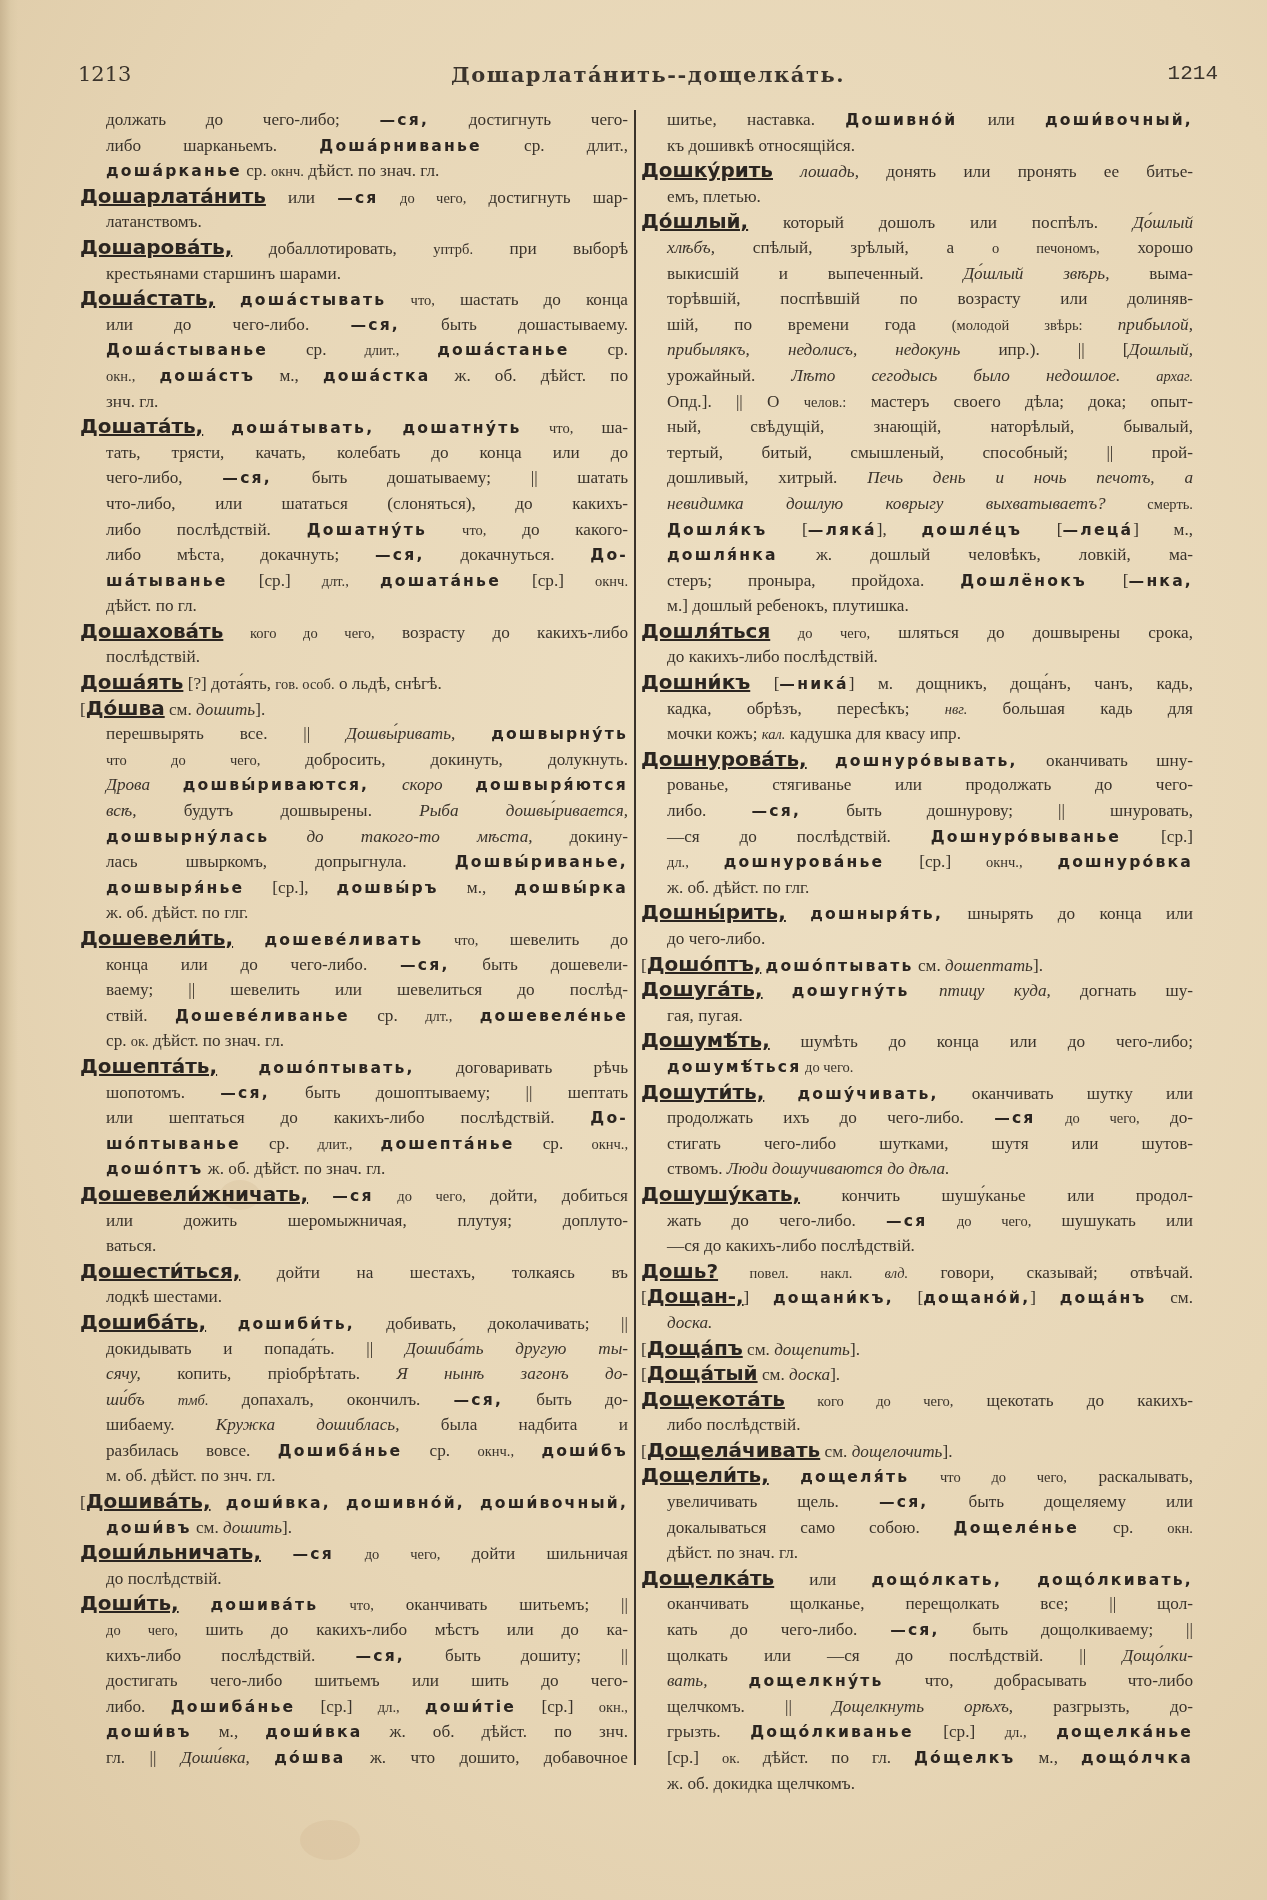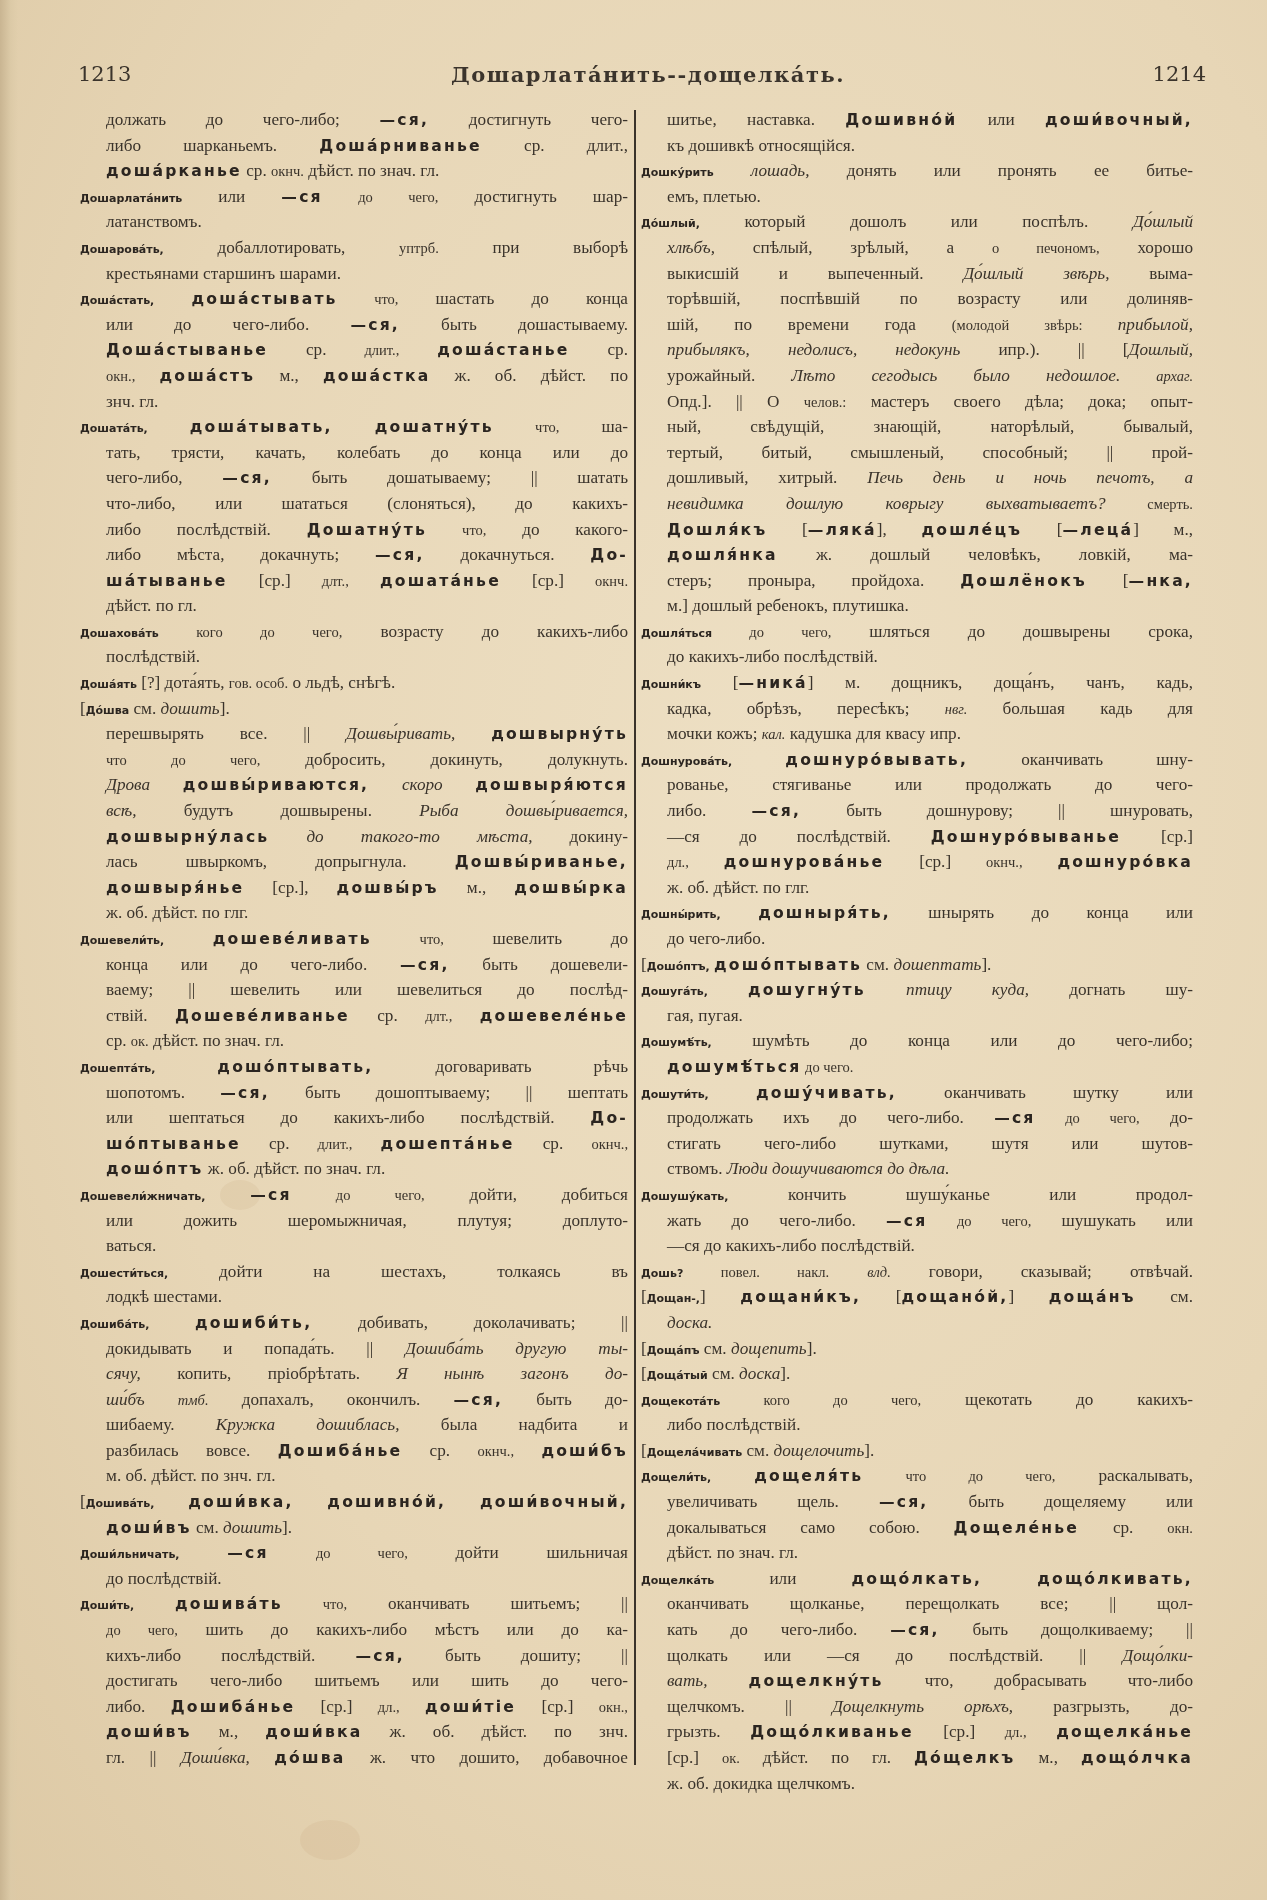--- a/index.html
+++ b/index.html
@@ -16,41 +16,41 @@
   }
   .binding {
     position:absolute; left:0; top:0; width:18px; height:1900px;
     background:linear-gradient(90deg,#c9b592 0%,#dccaa7 60%,rgba(0,0,0,0) 100%);
   }
   .header {
     position:absolute; top:62px; left:78px; width:1140px; height:30px;
     font-size:21px; color:#3b342c;
   }
   .pnum-left { position:absolute; left:0; top:0; }
-  .pnum-right { position:absolute; right:12px; top:0; }
+  .pnum-right { position:absolute; right:0; top:0;font-family:Liberation Mono, monospace; }
   .run-head {
     position:absolute; left:0; right:0; top:0; text-align:center;
     letter-spacing:1.5px; font-weight:bold;
   }
   .col {
     position:absolute; top:107px; width:548px;
     font-size:17.2px; line-height:25.6px;
     font-family:"Liberation Serif","DejaVu Serif",serif;
   }
   .col-left { left:80px; }
   .col-right { left:641px; width:552px; }
   .rule {
     position:absolute; left:634px; top:110px; width:2px; height:1655px;
     background:#3a332b;
   }
   .line { white-space:nowrap; text-align:justify; text-align-last:justify; height:25.6px; overflow:visible; }
   .line.last { text-align-last:left; }
   .line.ind { padding-left:26px; }
   .line.hang { padding-left:0; }
-  .hw { font-weight:bold; color:#2b2520; font-family:"DejaVu Sans","Liberation Sans",sans-serif; font-size:11px; }
+  .hw { font-weight:bold; color:#2b2520; font-family:"DejaVu Sans","Liberation Sans",sans-serif; font-size:20px;text-decoration:underline; }
   .sp { font-weight:bold; letter-spacing:2.2px; color:#2b2520; font-family:"DejaVu Sans","Liberation Sans",sans-serif; font-size:15.6px; }
   .it { font-style:italic; }
   .sm { font-size:14.5px; }
   .stain { position:absolute; border-radius:50%; background:rgba(160,110,60,0.08); }
 </style>
 </head>
 <body>
 
 <div class="page">
   <div class="binding"></div>

